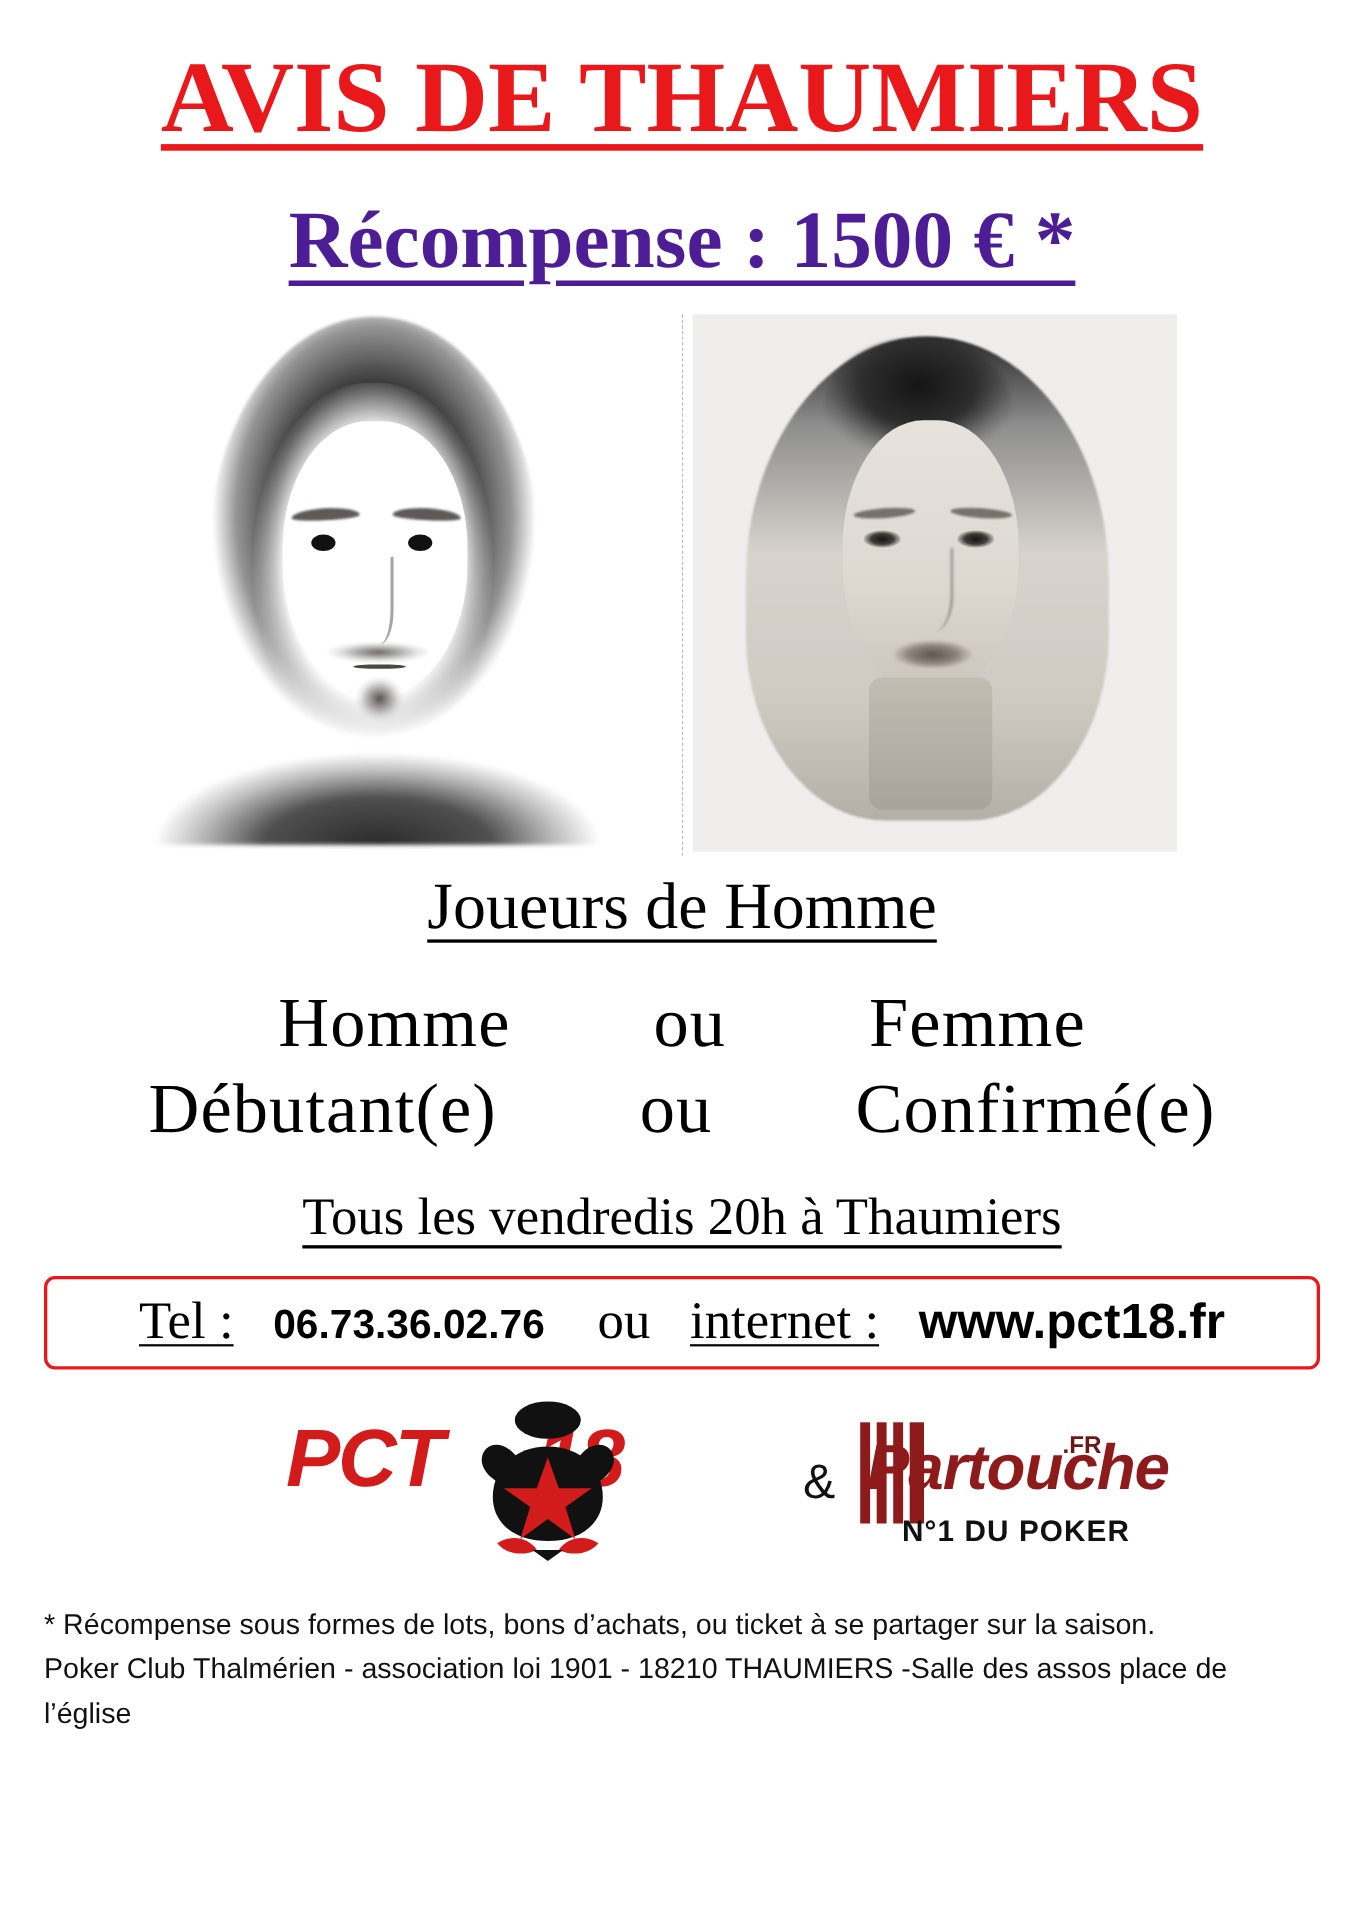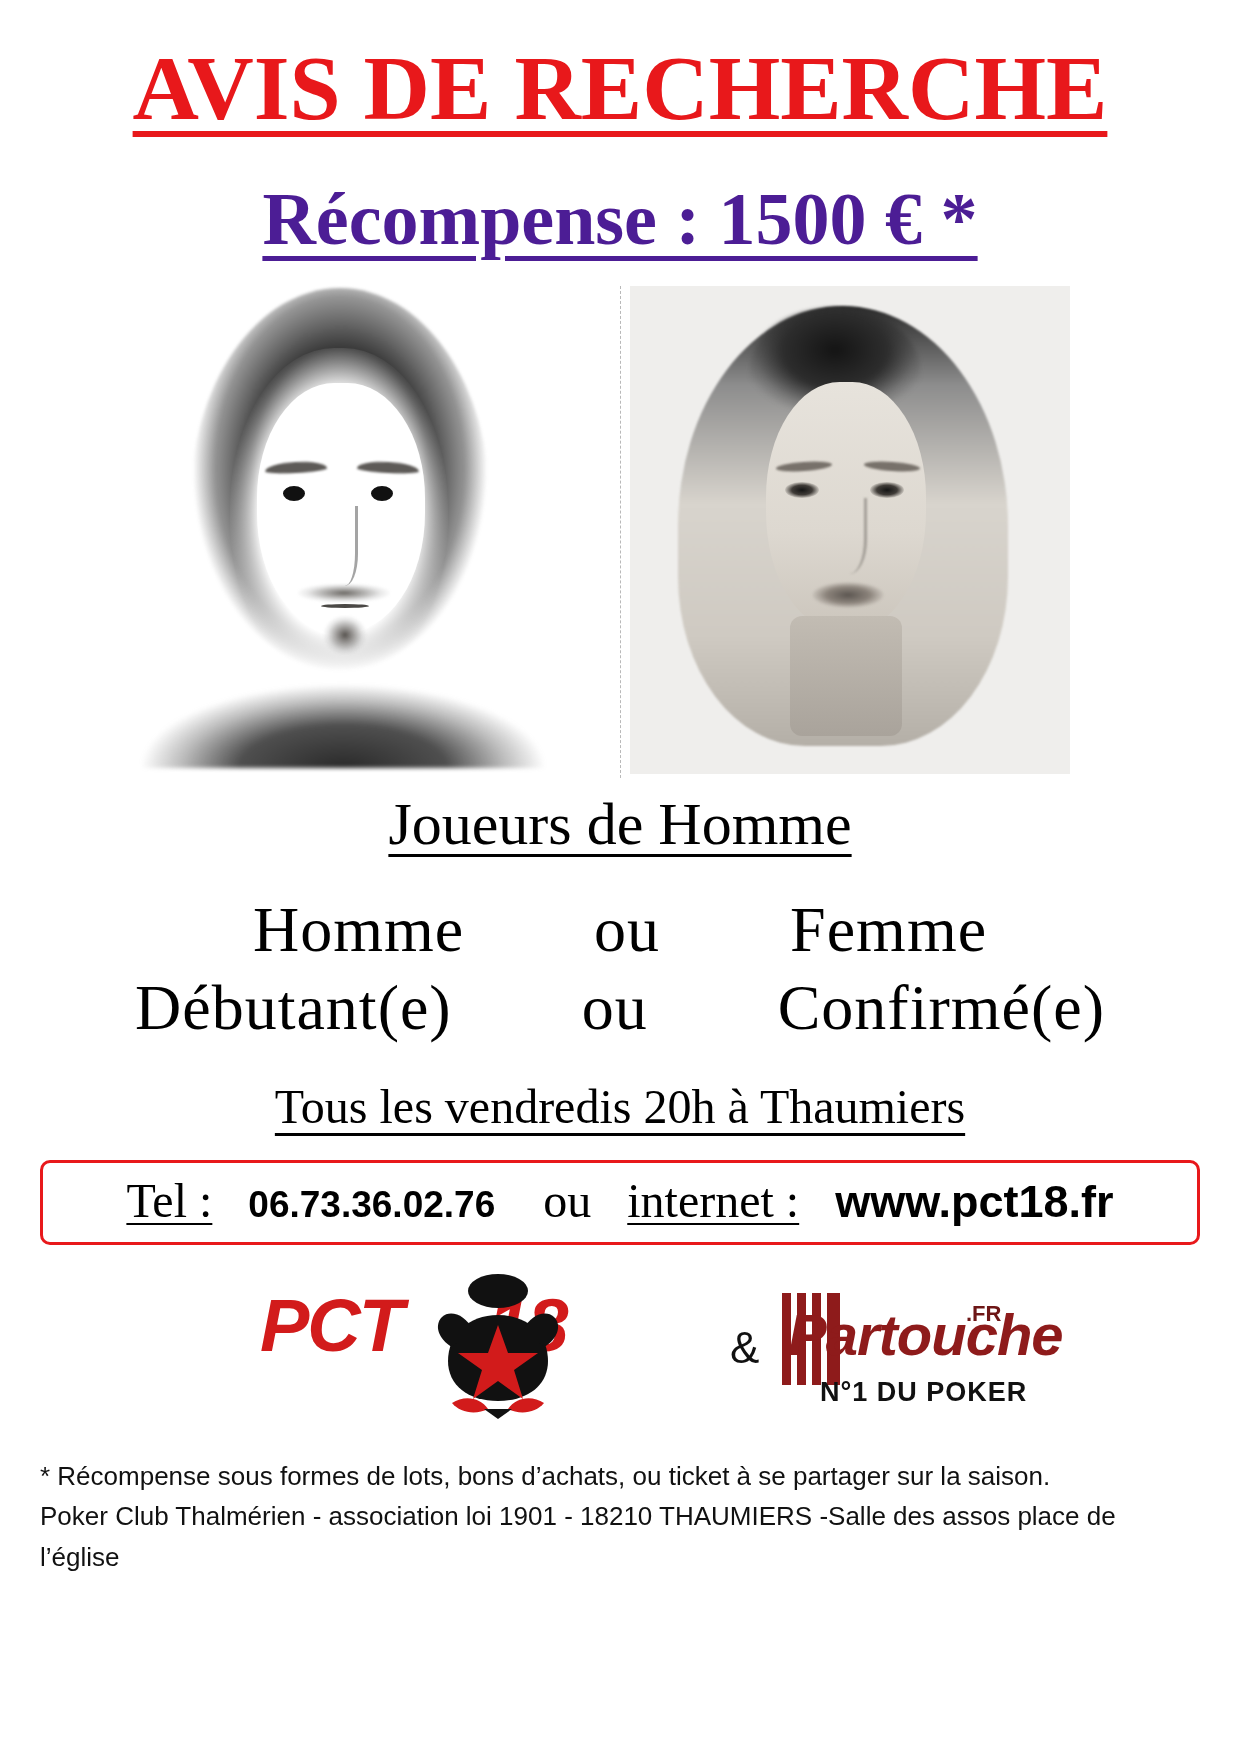--- a/index.html
+++ b/index.html
@@ -382,21 +382,21 @@
     font-size: 26px;
     line-height: 1.55;
     color: #111;
   }
 </style>
 </head>
 <body>
 
 <div class="poster">
 
-  <div class="headline">AVIS DE RECHERCHE</div>
+  <div class="headline">AVIS DE THAUMIERS</div>
 
   <div class="subheadline">Récompense : 1500 € *</div>
 
   <div class="portraits">
     <div class="divider"></div>
 
     <div class="portrait portrait-left">
       <div class="sk-hair"></div>
       <div class="sk-hair-inner"></div>
       <div class="sk-shoulders"></div>

